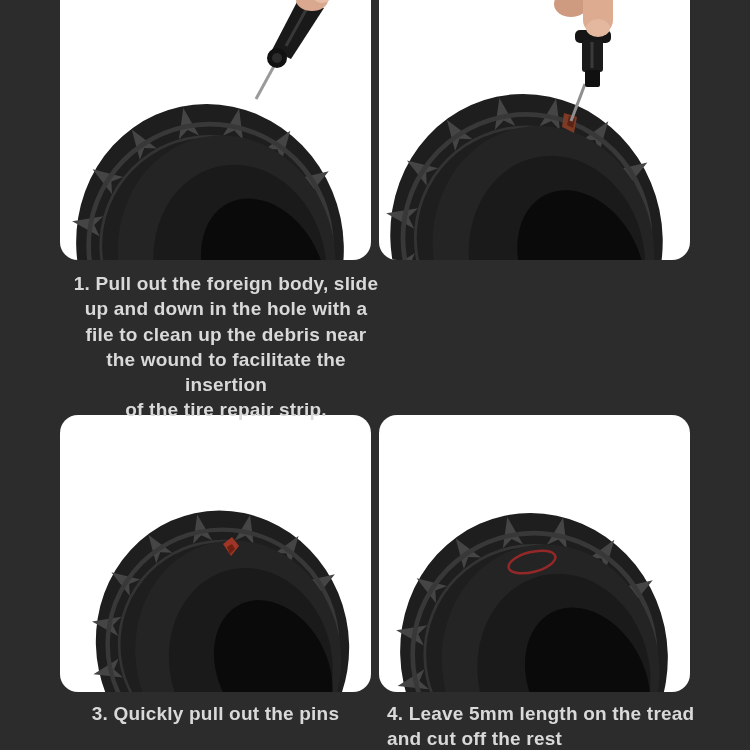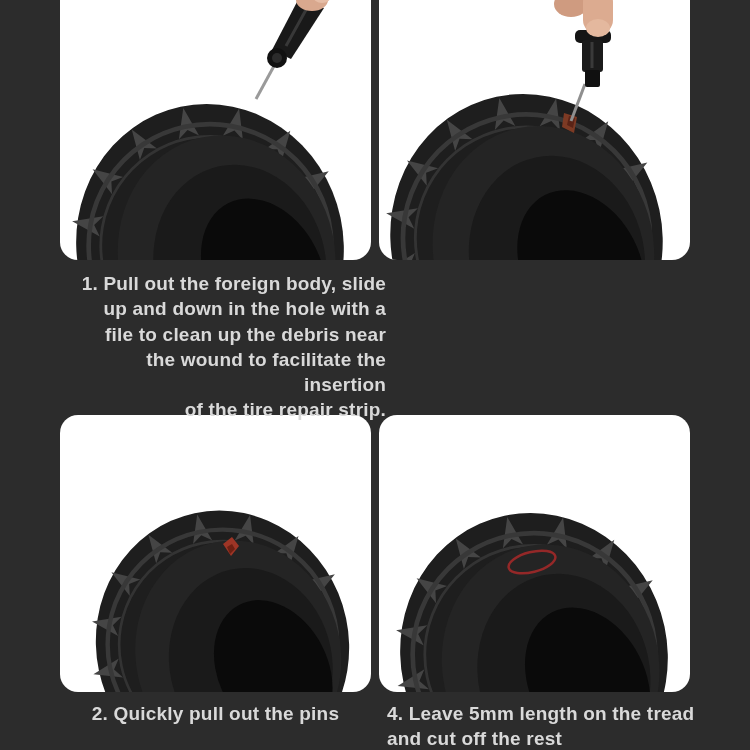--- a/index.html
+++ b/index.html
@@ -24,21 +24,21 @@
   .caption{
     position:absolute;
     color:#d9d9d9;
     font-size:19px;
     line-height:25.3px;
     font-weight:700;
     letter-spacing:0.2px;
     white-space:pre-line;
     margin:0;
   }
-  #caption-1{left:66px;top:271px;width:320px;text-align:right;}
+  #caption-1{left:66px;top:271px;width:320px;text-align:center;}
   #caption-2{left:386px;top:271px;width:315px;text-align:left;}
   #caption-3{left:60px;top:701px;width:311px;text-align:center;}
   #caption-4{left:387px;top:701px;width:315px;text-align:left;}
   .defs-holder{position:absolute;width:0;height:0;overflow:hidden;}
 </style>
 </head>
 <body>
 
 <div class="stage">
 
@@ -126,17 +126,17 @@
       <use href="#tire-sym" x="15" y="90" width="280" height="299"></use>
       <ellipse cx="153" cy="147" rx="24" ry="10" transform="rotate(-14 153 147)" fill="none" stroke="#942828" stroke-width="2.5"></ellipse>
     </svg>
   </div>
 
   <p class="caption" id="caption-1">1. Pull out the foreign body, slide
 up and down in the hole with a
 file to clean up the debris near
 the wound to facilitate the insertion
 of the tire repair strip.</p>
-  <p class="caption" id="caption-3">2. Quickly pull out the pins</p>
+  <p class="caption" id="caption-3">3. Quickly pull out the pins</p>
   <p class="caption" id="caption-4">4. Leave 5mm length on the tread
 and cut off the rest</p>
 
 </div>
 
 </body></html>

